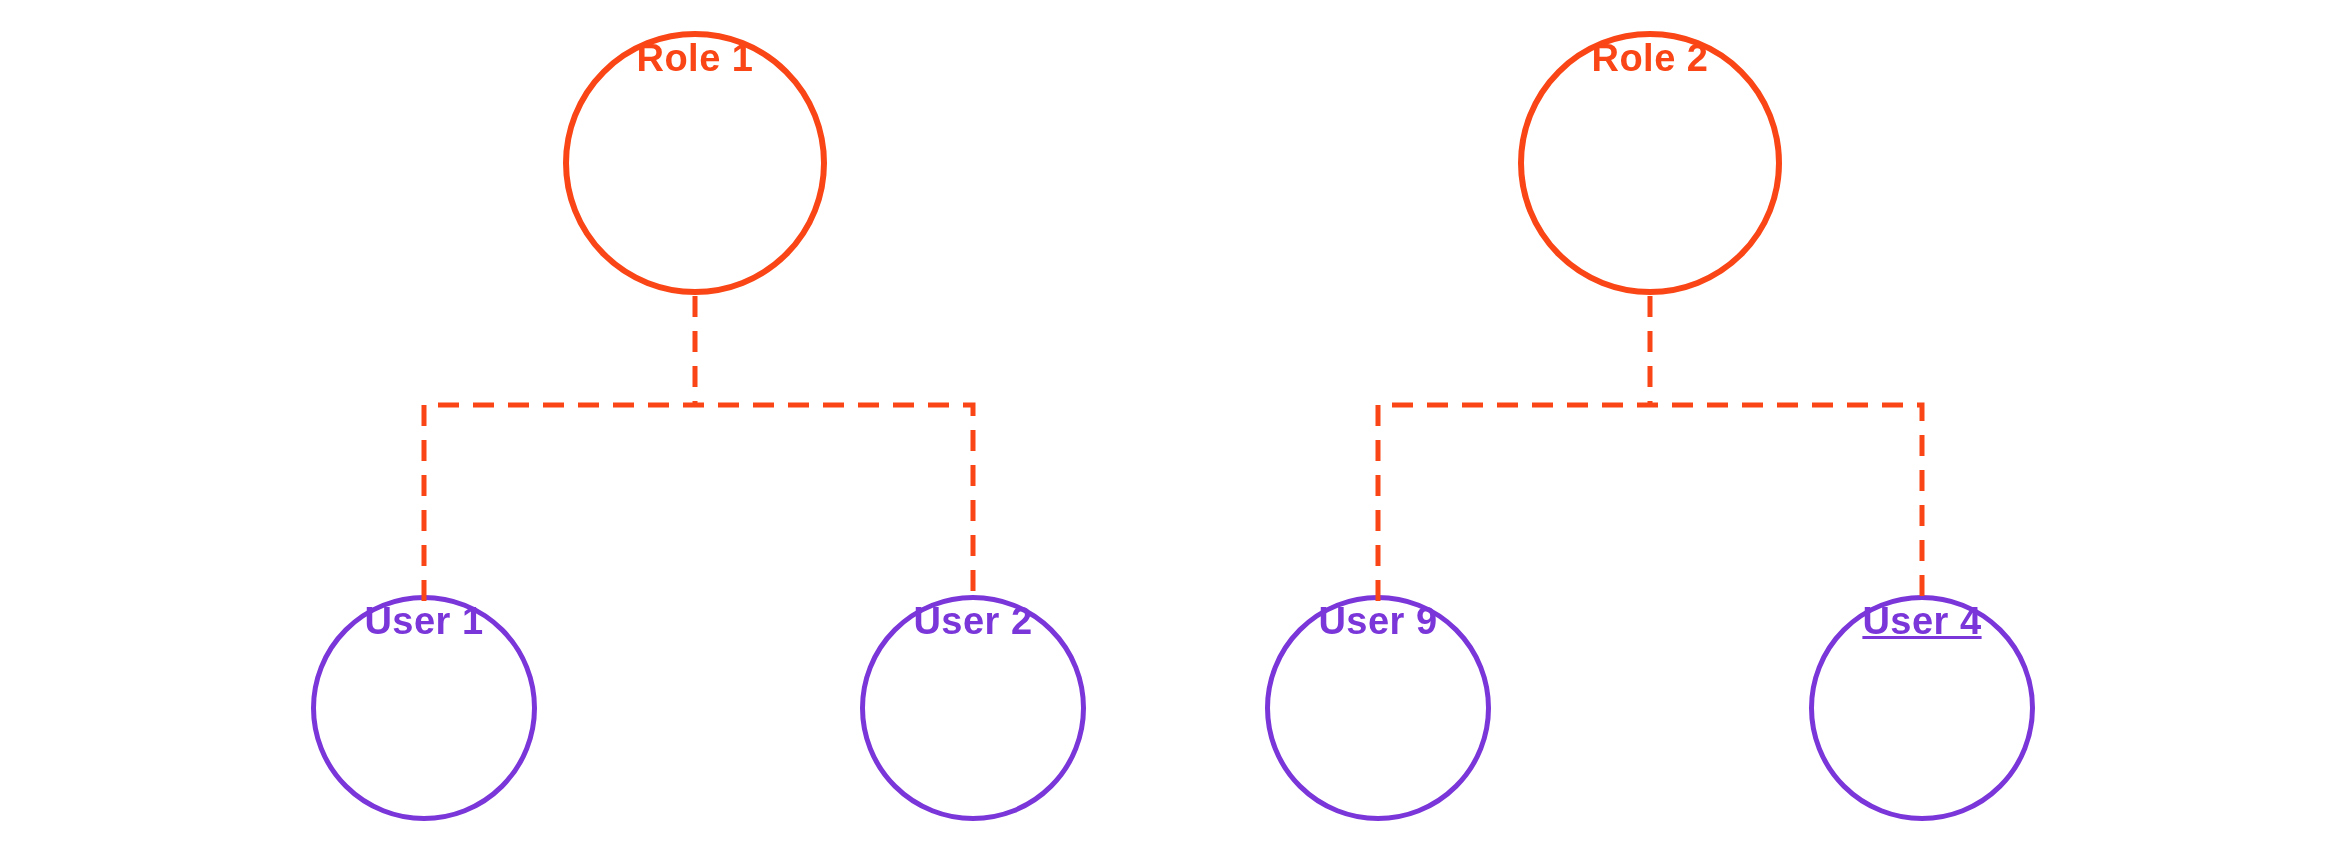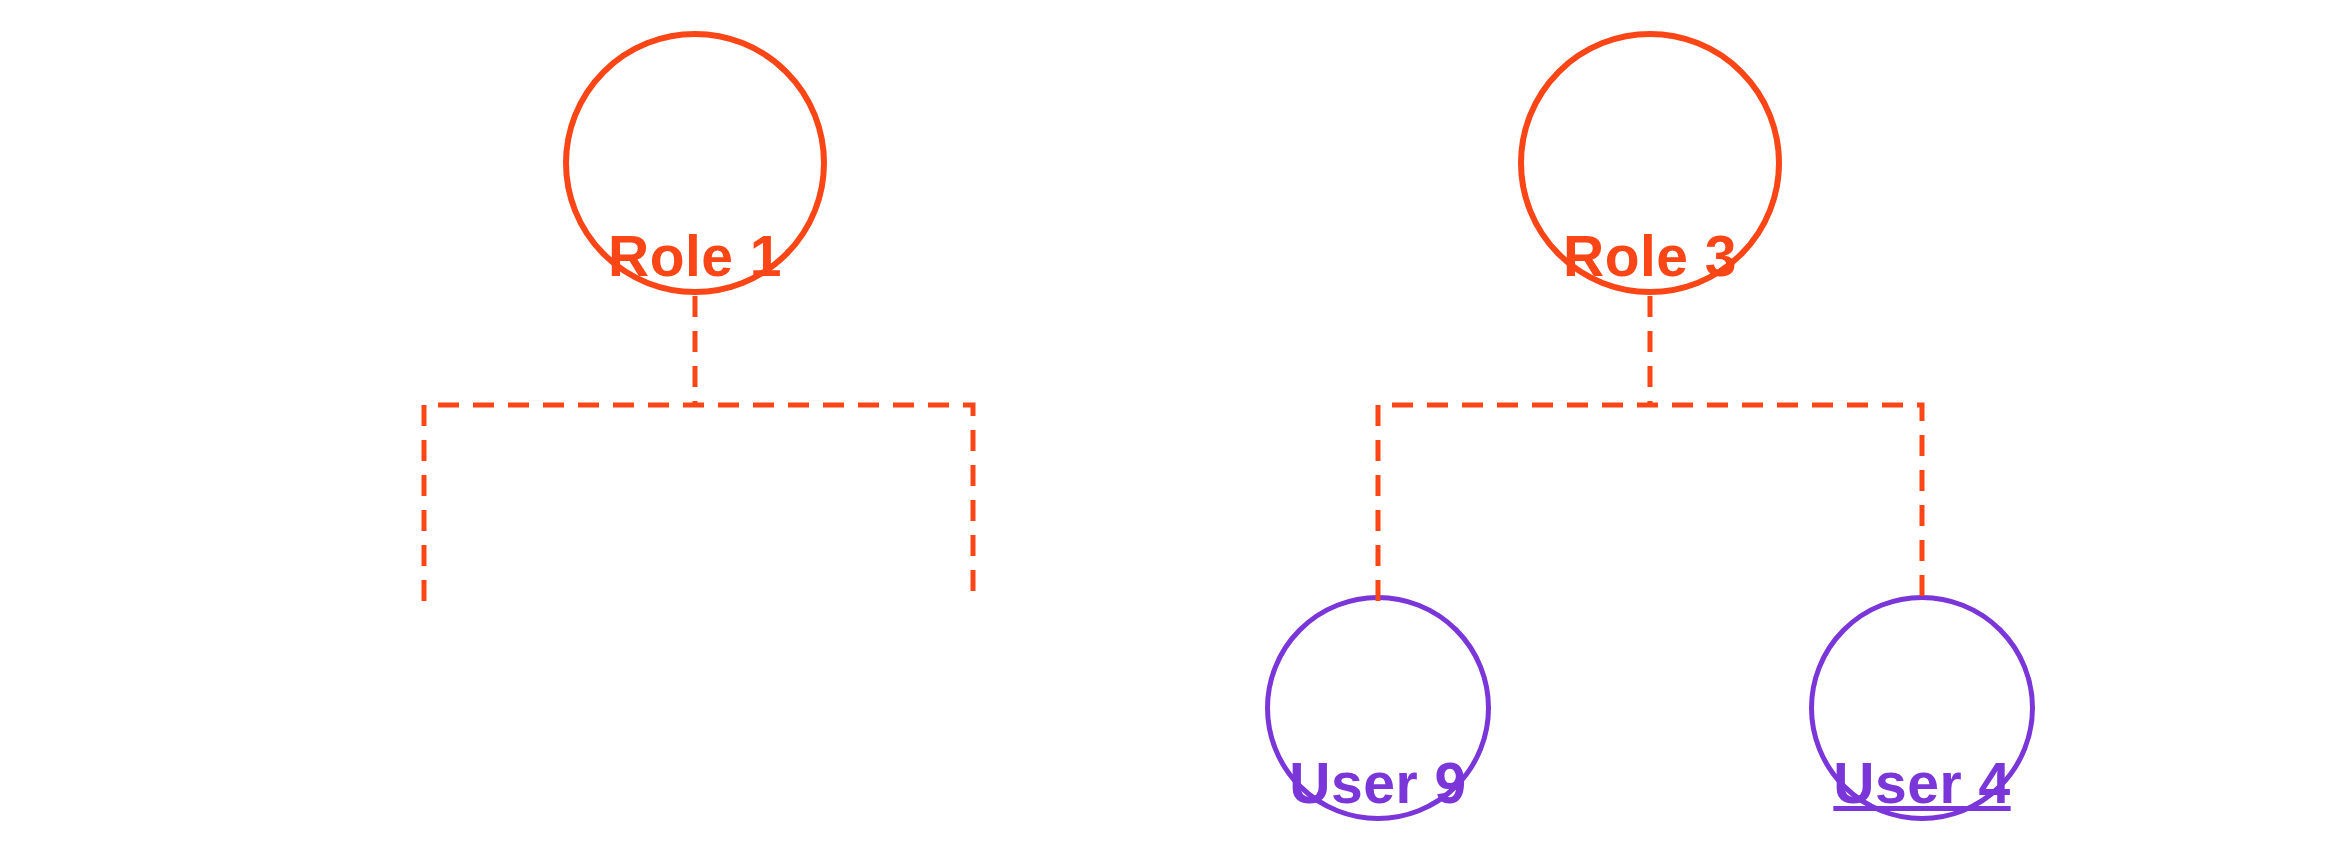--- a/index.html
+++ b/index.html
@@ -32,24 +32,24 @@
     fill: none;
     stroke: var(--role);
     stroke-width: 5;
     stroke-dasharray: 21 14;
   }
   .node {
     position: absolute;
     border-radius: 50%;
     background: var(--background);
     display: flex;
-    align-items: flex-end;
+    align-items: flex-start;
     justify-content: center;
     font-weight: bold;
-    font-size: 57px;
+    font-size: 38px;
     letter-spacing: 0.5px;
     z-index: 1;
   }
   .node.role {
     width: 264px;
     height: 264px;
     border: 6px solid var(--role);
     color: var(--role);
   }
   .node.user {
@@ -68,23 +68,29 @@
 </style>
 </head>
 <body>
 
 <div class="canvas">
 
   <div class="node role" id="role-1">
     <span>Role 1</span>
   </div>
   <div class="node role" id="role-2">
-    <span>Role 3</span>
+    <span>Role 2</span>
   </div>
 
+  <div class="node user" id="user-1">
+    <span>User 1</span>
+  </div>
+  <div class="node user" id="user-2">
+    <span>User 2</span>
+  </div>
   <div class="node user" id="user-3">
     <span>User 9</span>
   </div>
   <div class="node user" id="user-4">
     <span>User 4</span>
   </div>
 
   <svg class="connectors" width="2352" height="852" viewBox="0 0 2352 852" xmlns="http://www.w3.org/2000/svg">
     <g>
       <path d="M695 296 L695 405"></path>

